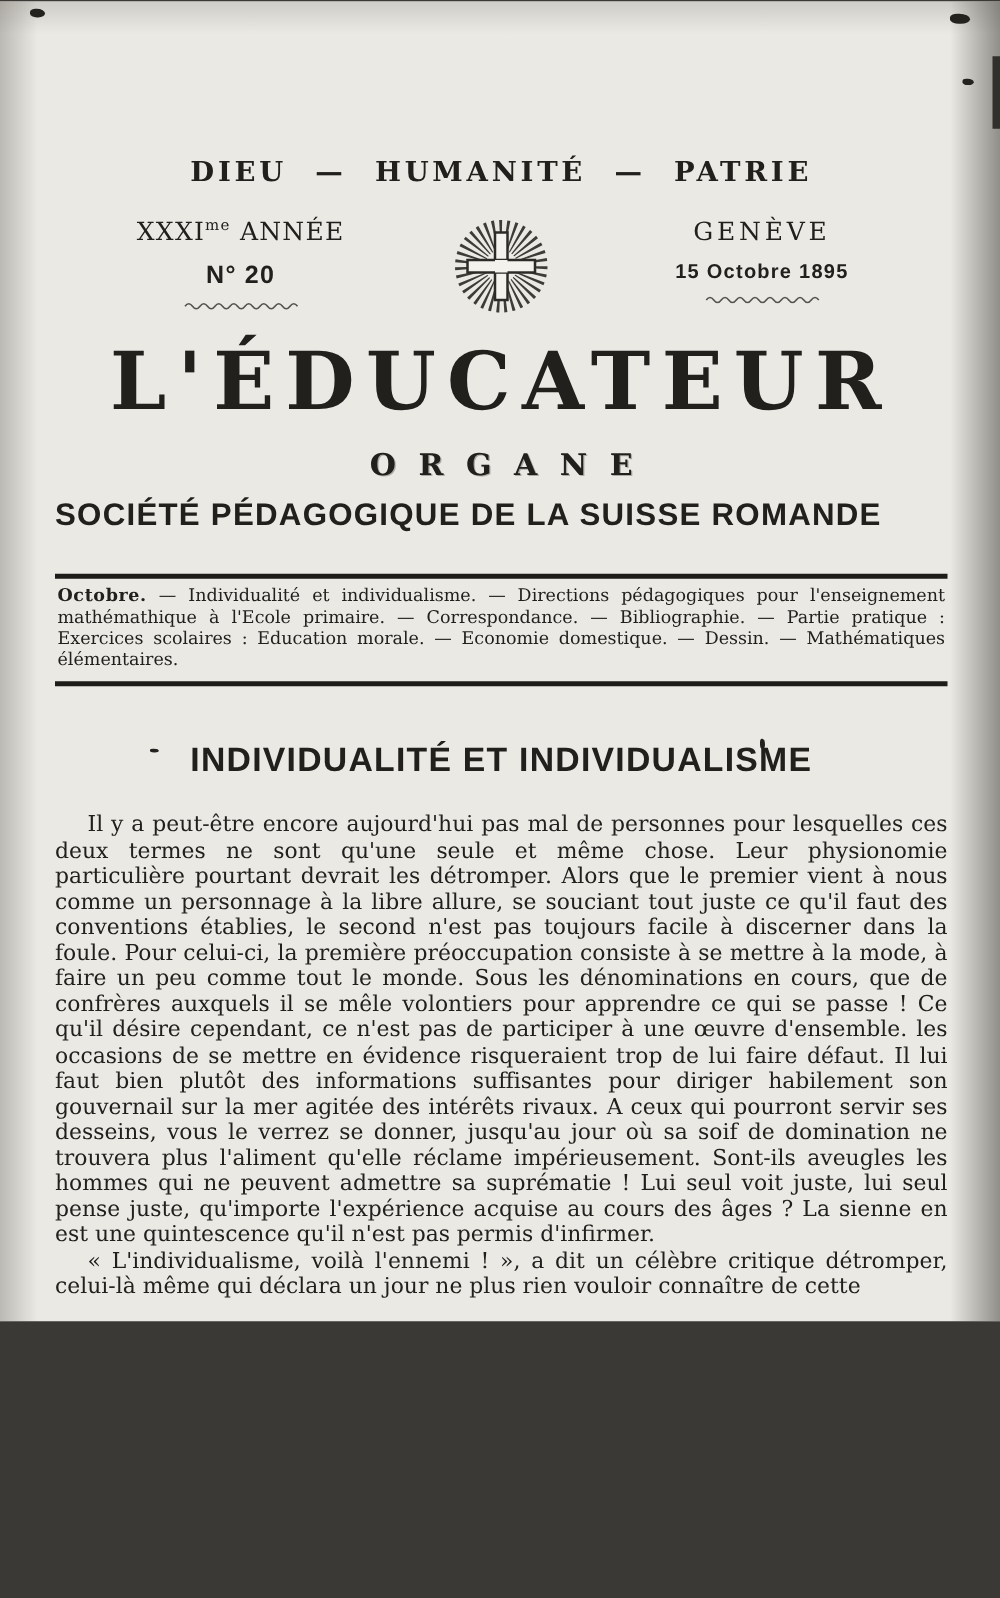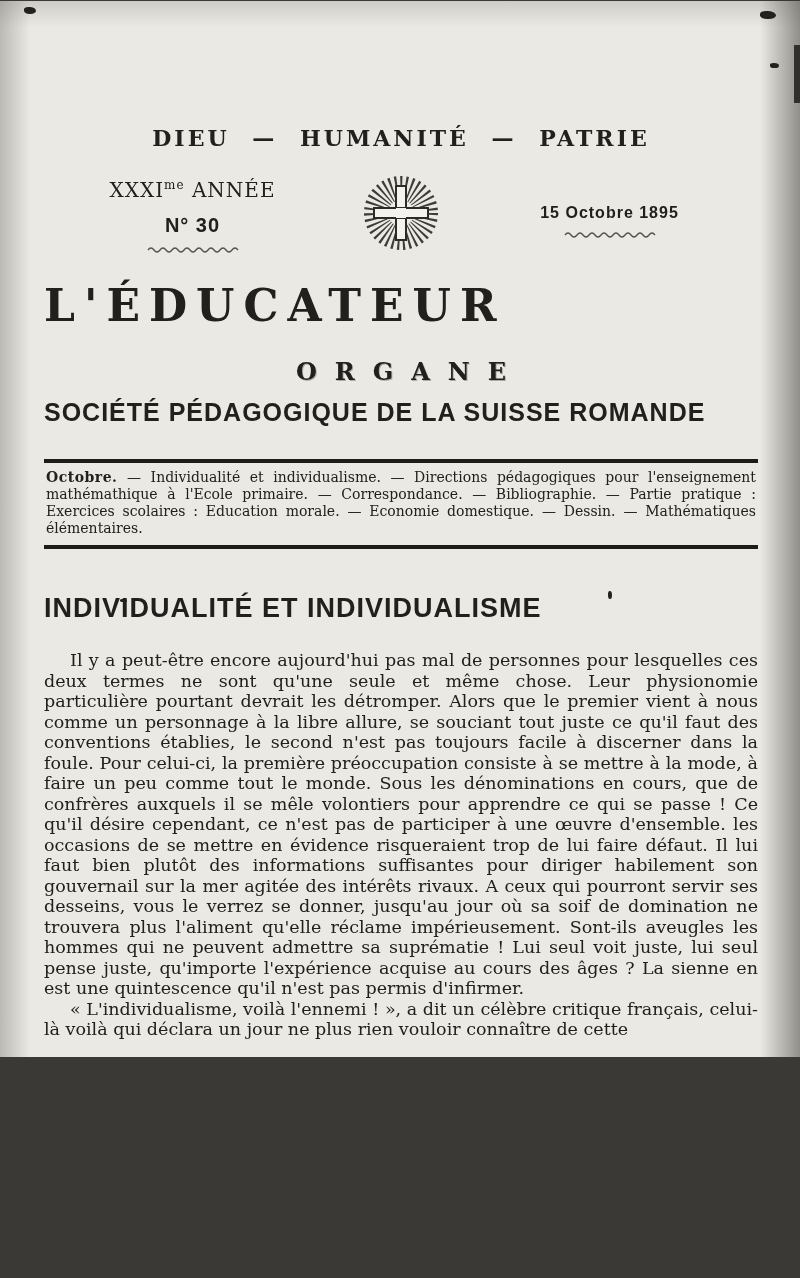--- a/index.html
+++ b/index.html
@@ -22,44 +22,44 @@
     text-align:center;
     font-weight:bold;
     font-size:22px;
     letter-spacing:3px;
     word-spacing:12px;
   }
 
   .masthead-row {
     margin-top:22px;
     display:flex;
-    align-items:center;
+    align-items:flex-start;
   }
   .mast-col { flex:1; text-align:center; }
   .mast-emblem { flex:0 0 120px; text-align:center; }
   .year-line { font-size:20px; letter-spacing:1px; }
   .year-line sup { font-size:12px; vertical-align:8px; }
   .issue-line {
     margin-top:12px;
     font-family:"Liberation Sans", sans-serif;
     font-weight:bold; font-size:20px; letter-spacing:1px;
   }
   .city-line { font-size:20px; letter-spacing:3px; }
   .date-line {
     margin-top:12px;
     font-family:"Liberation Sans", sans-serif;
     font-weight:bold; font-size:16px; letter-spacing:1px;
   }
   .squiggle { margin-top:8px; line-height:0; }
 
   .paper-title {
     margin-top:10px;
-    text-align:left;
+    text-align:center;
     font-weight:bold;
-    font-size:44px;
+    font-size:64px;
     line-height:78px;
     letter-spacing:9px;
     white-space:nowrap;
   }
   .organe {
     margin-top:12px;
     text-align:center;
     font-weight:bold;
     font-size:24px;
     letter-spacing:18px;
@@ -86,21 +86,21 @@
     border-bottom:4px solid #1d1c19;
     padding:6px 2px 8px 2px;
     font-size:14px;
     line-height:17px;
     text-align:justify;
   }
   .summary b { letter-spacing:0.5px; }
 
   .article-heading {
     margin-top:44px;
-    text-align:left;
+    text-align:center;
     font-family:"Liberation Sans", sans-serif;
     font-weight:bold;
     font-size:27px;
     letter-spacing:1px;
   }
 
   .body-para {
     margin:0;
     text-align:justify;
     font-size:17.5px;
@@ -125,39 +125,40 @@
   <div class="speck" style="left:120px; top:598px; width:7px; height:3px;"></div>
   <div class="speck" style="left:608px; top:590px; width:4px; height:8px;"></div>
 
   <div class="content">
 
     <div class="motto">DIEU — HUMANITÉ — PATRIE</div>
 
     <div class="masthead-row">
       <div class="mast-col">
         <div class="year-line"><span>XXXI</span><sup>me</sup><span> ANNÉE</span></div>
-        <div class="issue-line">N° 30</div>
+        <div class="issue-line">N° 20</div>
         <div class="squiggle">
           <svg width="92" height="8" viewBox="0 0 92 8">
               <path d="M1 5 q3 -4 6 0 t6 0 t6 0 t6 0 t6 0 t6 0 t6 0 t6 0 t6 0 t6 0 t6 0 t6 0 t6 0 t6 0 t6 0" fill="none" stroke="#55534e" stroke-width="1.3"></path>
             </svg>
         </div>
       </div>
 
       <div class="mast-emblem">
         <svg width="80" height="80" viewBox="0 0 80 80">
           <circle cx="40" cy="40" r="24" fill="none" stroke="#3d3c37" stroke-width="26" stroke-dasharray="1.6 2.7"></circle>
           <circle cx="40" cy="40" r="13" fill="#ecebe6"></circle>
           <rect x="35" y="13" width="10" height="54" fill="#f3f2ed" stroke="#2c2b27" stroke-width="2"></rect>
           <rect x="13" y="35" width="54" height="10" fill="#f3f2ed" stroke="#2c2b27" stroke-width="2"></rect>
           <rect x="35" y="35" width="10" height="10" fill="#f3f2ed"></rect>
         </svg>
       </div>
 
       <div class="mast-col">
+        <div class="city-line">GENÈVE</div>
         <div class="date-line">15 Octobre 1895</div>
         <div class="squiggle">
           <svg width="92" height="8" viewBox="0 0 92 8">
               <path d="M1 5 q3 -4 6 0 t6 0 t6 0 t6 0 t6 0 t6 0 t6 0 t6 0 t6 0 t6 0 t6 0 t6 0 t6 0 t6 0 t6 0" fill="none" stroke="#55534e" stroke-width="1.3"></path>
             </svg>
         </div>
       </div>
     </div>
 
     <div class="paper-title">L'ÉDUCATEUR</div>
@@ -167,16 +168,16 @@
 
     <div class="society">SOCIÉTÉ PÉDAGOGIQUE DE LA SUISSE ROMANDE</div>
 
     <div class="summary">
       <b>Octobre.</b><span> — Individualité et individualisme. — Directions pédagogiques pour l'enseignement mathémathique à l'Ecole primaire. — Correspondance. — Bibliographie. — Partie pratique : Exercices scolaires : Education morale. — Economie domestique. — Dessin. — Mathématiques élémentaires.</span>
     </div>
 
     <div class="article-heading">INDIVIDUALITÉ ET INDIVIDUALISME</div>
 
     <p class="body-para first">Il y a peut-être encore aujourd'hui pas mal de personnes pour lesquelles ces deux termes ne sont qu'une seule et même chose. Leur physionomie particulière pourtant devrait les détromper. Alors que le premier vient à nous comme un personnage à la libre allure, se souciant tout juste ce qu'il faut des conventions établies, le second n'est pas toujours facile à discerner dans la foule. Pour celui-ci, la première préoccupation consiste à se mettre à la mode, à faire un peu comme tout le monde. Sous les dénominations en cours, que de confrères auxquels il se mêle volontiers pour apprendre ce qui se passe ! Ce qu'il désire cependant, ce n'est pas de participer à une œuvre d'ensemble. les occasions de se mettre en évidence risqueraient trop de lui faire défaut. Il lui faut bien plutôt des informations suffisantes pour diriger habilement son gouvernail sur la mer agitée des intérêts rivaux. A ceux qui pourront servir ses desseins, vous le verrez se donner, jusqu'au jour où sa soif de domination ne trouvera plus l'aliment qu'elle réclame impérieusement. Sont-ils aveugles les hommes qui ne peuvent admettre sa suprématie ! Lui seul voit juste, lui seul pense juste, qu'importe l'expérience acquise au cours des âges ? La sienne en est une quintescence qu'il n'est pas permis d'infirmer.</p>
-    <p class="body-para">« L'individualisme, voilà l'ennemi ! », a dit un célèbre critique français, celui-là voilà qui déclara un jour ne plus rien vouloir connaître de cette</p>
+    <p class="body-para">« L'individualisme, voilà l'ennemi ! », a dit un célèbre critique détromper, celui-là même qui déclara un jour ne plus rien vouloir connaître de cette</p>
 
   </div>
 </div>
 
 </body></html>

